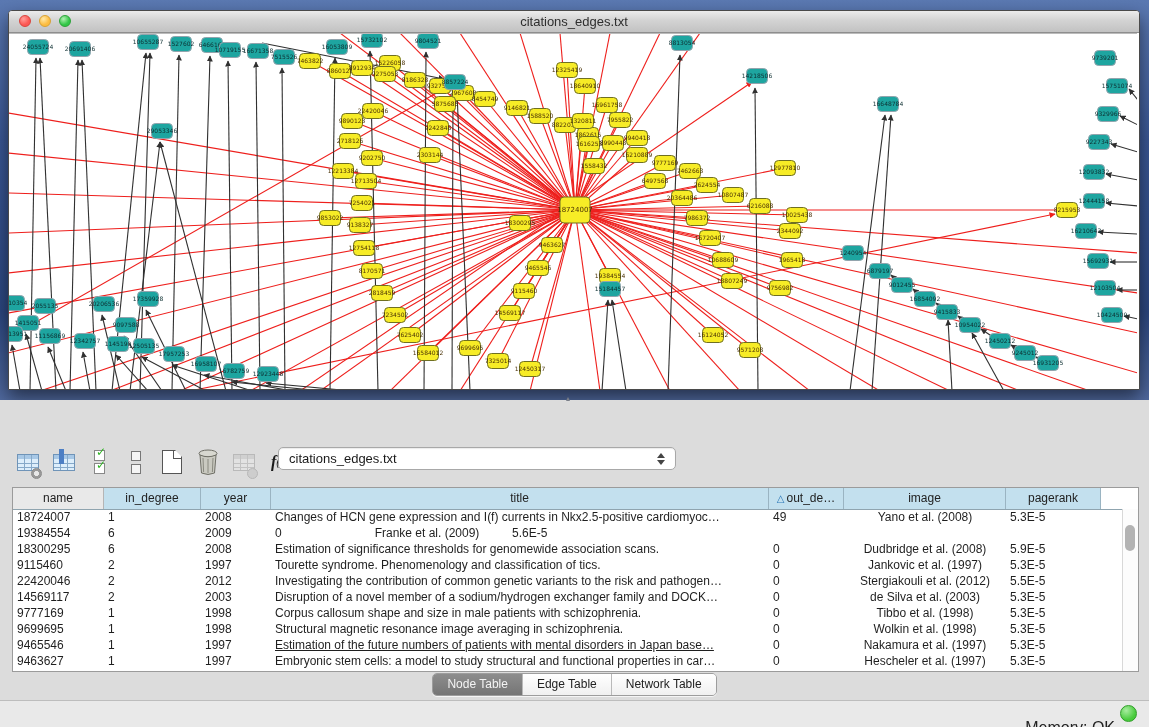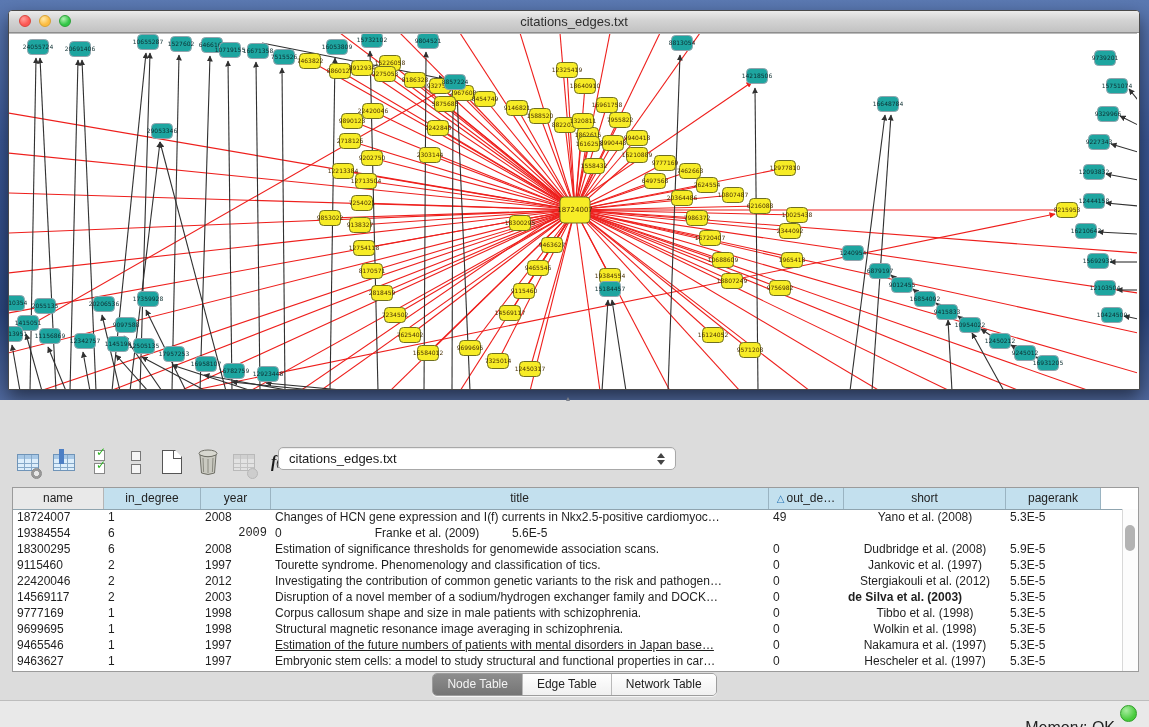--- a/index.html
+++ b/index.html
@@ -585,37 +585,37 @@
       </span>
   </div>
 
   <div class="table-wrap">
     <div class="thead" id="thead">
         <div class="th gray" style="width: 91px;">name</div>
         <div class="th" style="width: 97px;">in_degree</div>
         <div class="th" style="width: 70px;">year</div>
         <div class="th" style="width: 498px;">title</div>
         <div class="th" style="width: 75px;"><span class="sort-tri">△</span>out_de…</div>
-        <div class="th" style="width: 162px;">short</div>
+        <div class="th" style="width: 162px;">image</div>
         <div class="th" style="width: 95px;">pagerank</div>
       </div>
     <div class="tbody" id="tbody">
         <div class="tr">
           <div class="td" style="width: 91px; text-align: left;">18724007</div>
           <div class="td" style="width: 97px; text-align: left;">1</div>
           <div class="td" style="width: 70px; text-align: left;">2008</div>
           <div class="td" style="width: 498px; text-align: left;">Changes of HCN gene expression and I(f) currents in Nkx2.5-positive cardiomyoc…</div>
           <div class="td" style="width: 75px; text-align: left;">49</div>
           <div class="td" style="width: 162px; text-align: center;">Yano et al. (2008)</div>
           <div class="td" style="width: 95px; text-align: left;">5.3E-5</div>
         </div>
         <div class="tr">
           <div class="td" style="width: 91px; text-align: left;">19384554</div>
           <div class="td" style="width: 97px; text-align: left;">6</div>
-          <div class="td" style="width: 70px; text-align: right; font-family: Liberation Mono, monospace;">2009</div>
+          <div class="td" style="width: 70px; text-align: left;">2009</div>
           <div class="td" style="width: 75px; text-align: left;">0</div>
           <div class="td" style="width: 162px; text-align: center;">Franke et al. (2009)</div>
           <div class="td" style="width: 95px; text-align: left;">5.6E-5</div>
         </div>
         <div class="tr">
           <div class="td" style="width: 91px; text-align: left;">18300295</div>
           <div class="td" style="width: 97px; text-align: left;">6</div>
           <div class="td" style="width: 70px; text-align: left;">2008</div>
           <div class="td" style="width: 498px; text-align: left;">Estimation of significance thresholds for genomewide association scans.</div>
           <div class="td" style="width: 75px; text-align: left;">0</div>
@@ -639,21 +639,21 @@
           <div class="td" style="width: 75px; text-align: left;">0</div>
           <div class="td" style="width: 162px; text-align: center;">Stergiakouli et al. (2012)</div>
           <div class="td" style="width: 95px; text-align: left;">5.5E-5</div>
         </div>
         <div class="tr">
           <div class="td" style="width: 91px; text-align: left;">14569117</div>
           <div class="td" style="width: 97px; text-align: left;">2</div>
           <div class="td" style="width: 70px; text-align: left;">2003</div>
           <div class="td" style="width: 498px; text-align: left;">Disruption of a novel member of a sodium/hydrogen exchanger family and DOCK…</div>
           <div class="td" style="width: 75px; text-align: left;">0</div>
-          <div class="td" style="width: 162px;  font-weight: bold;">de Silva et al. (2003)</div>
+          <div class="td" style="width: 162px; text-align: center;">de Silva et al. (2003)</div>
           <div class="td" style="width: 95px; text-align: left;">5.3E-5</div>
         </div>
         <div class="tr">
           <div class="td" style="width: 91px; text-align: left;">9777169</div>
           <div class="td" style="width: 97px; text-align: left;">1</div>
           <div class="td" style="width: 70px; text-align: left;">1998</div>
           <div class="td" style="width: 498px; text-align: left;">Corpus callosum shape and size in male patients with schizophrenia.</div>
           <div class="td" style="width: 75px; text-align: left;">0</div>
           <div class="td" style="width: 162px; text-align: center;">Tibbo et al. (1998)</div>
           <div class="td" style="width: 95px; text-align: left;">5.3E-5</div>

